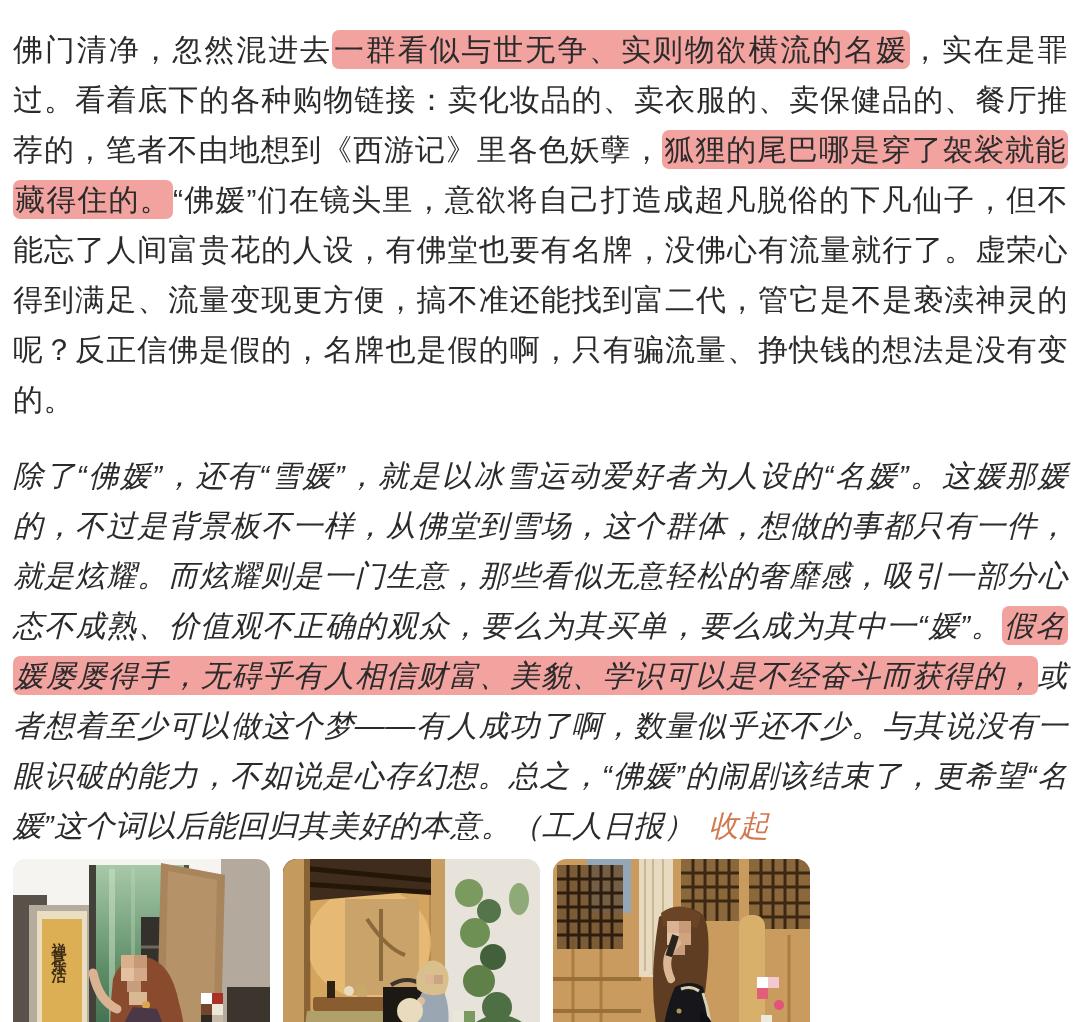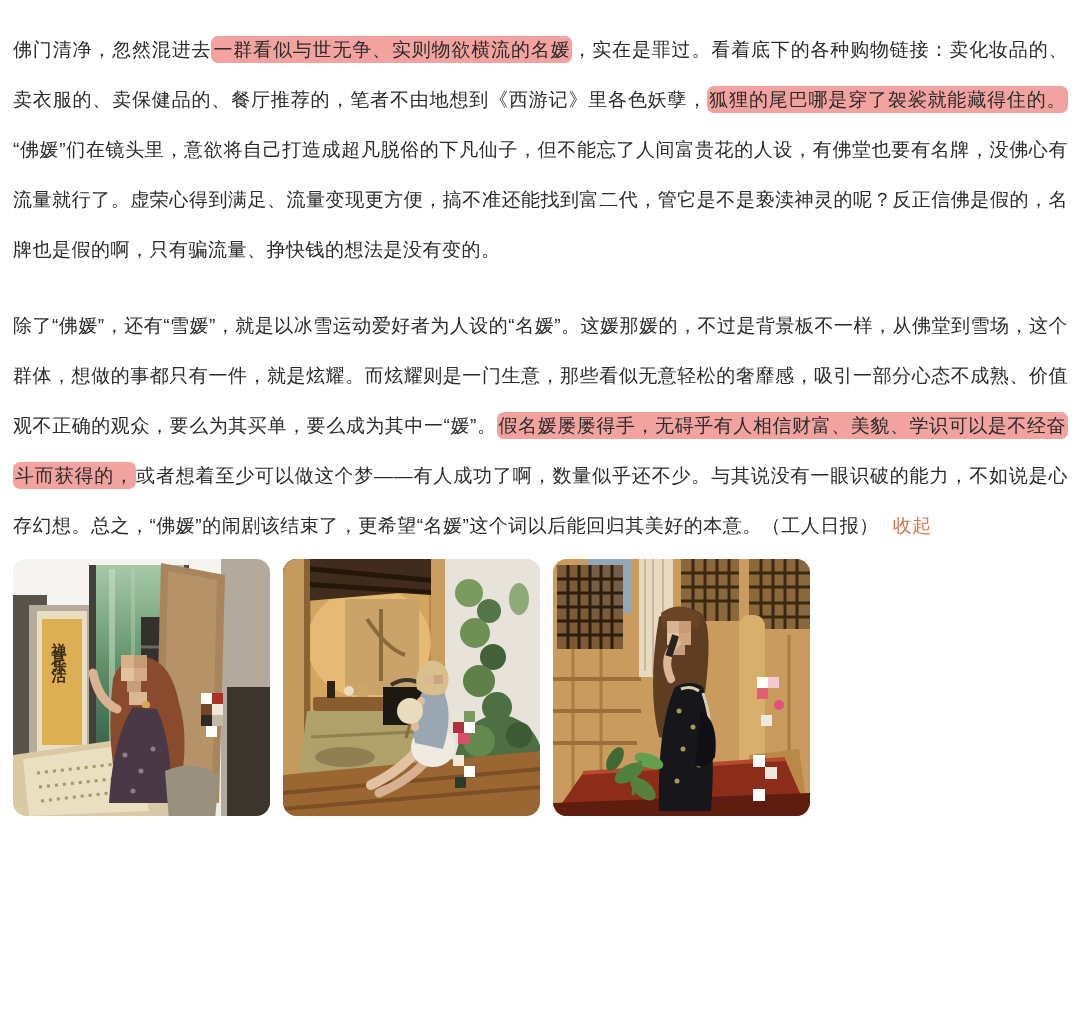--- a/index.html
+++ b/index.html
@@ -4,28 +4,28 @@
 <style>
   html,body{margin:0;padding:0;background:#ffffff;}
   body{
     width:1080px;height:1022px;overflow:hidden;
     font-family:"Liberation Sans","DejaVu Sans",sans-serif;
     -webkit-font-smoothing:antialiased;
   }
   .article{padding:25px 12px 0 13px;}
   .para{
     margin:0;
-    font-size:19px;
+    font-size:30px;
     line-height:50px;
     color:#2b2b2b;
     letter-spacing:0.5px;
     text-align:justify;
     word-break:break-all;
   }
-  .para + .para{margin-top:26px;}
+  .para + .para{margin-top:26px;font-style:italic;}
   .hl{
     background:#f2a3a0;
     border-radius:7px;
     padding:3px 2px;
     -webkit-box-decoration-break:clone;
     box-decoration-break:clone;
   }
   .collapse-link{
     color:#d2784f;
     text-decoration:none;

